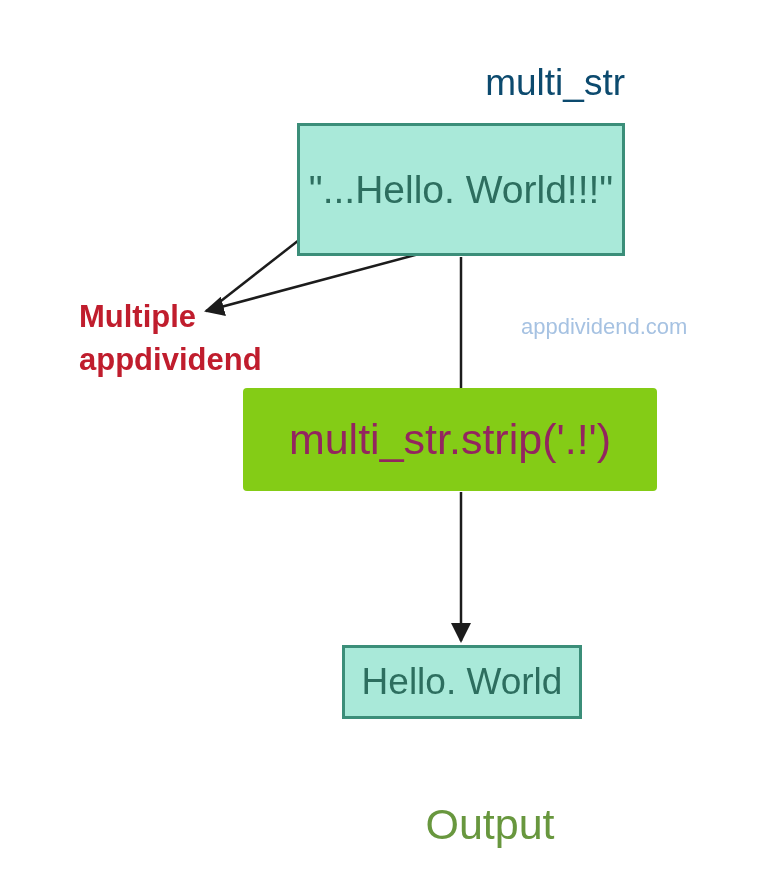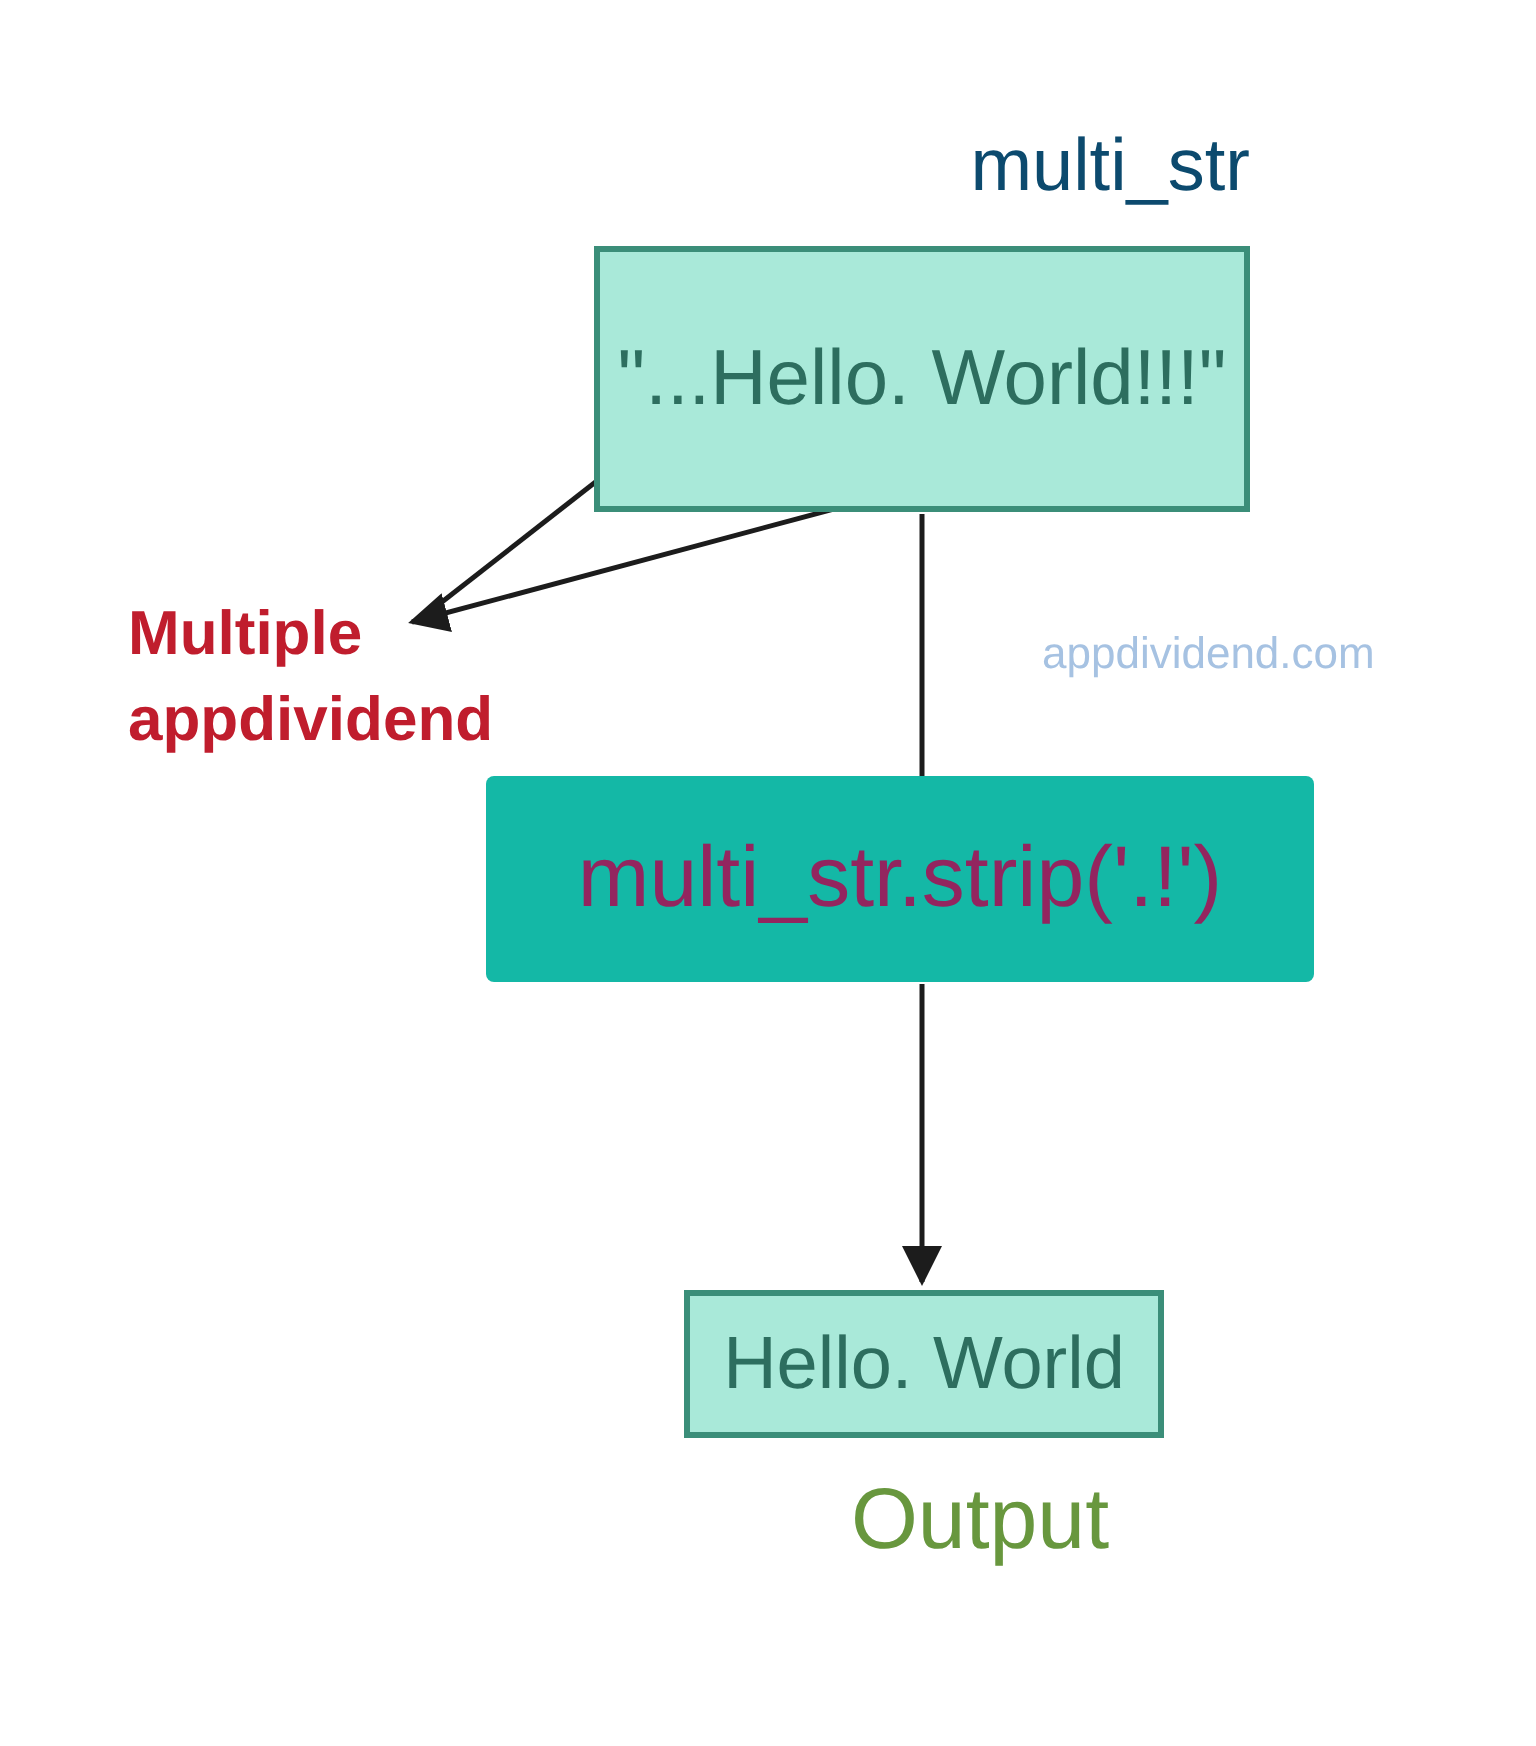--- a/index.html
+++ b/index.html
@@ -40,44 +40,44 @@
   .input-box .box-text  { font-size: 39px; }
   .output-box .box-text { font-size: 37px; }
 
   .annotation {
     left: 64px; top: 295px; width: 200px;
     color: #c01d2d;
     font-size: 31px;
     font-weight: bold;
     line-height: 43px;
   }
-  .annotation span { display: block; }
+  .annotation span { display: block; margin-left: 15px; }
 
   .watermark {
     left: 521px; top: 314px;
     color: #a6c2e2;
     font-size: 22px;
   }
 
   .op-box {
     left: 243px; top: 388px; width: 414px; height: 103px;
-    background: #14b8a6;
+    background: #84cc16;
     border-radius: 4px;
     display: flex;
     align-items: center;
     justify-content: center;
   }
   .op-box .box-text {
     color: #93255f;
     font-size: 43px;
     white-space: nowrap;
   }
 
   .output-label {
-    left: 380px; top: 736px; width: 220px;
+    left: 380px; top: 800px; width: 220px;
     text-align: center;
     color: #68973e;
     font-size: 43px;
   }
 
   svg.connectors {
     position: absolute;
     left: 0; top: 0;
     width: 768px; height: 873px;
     pointer-events: none;

